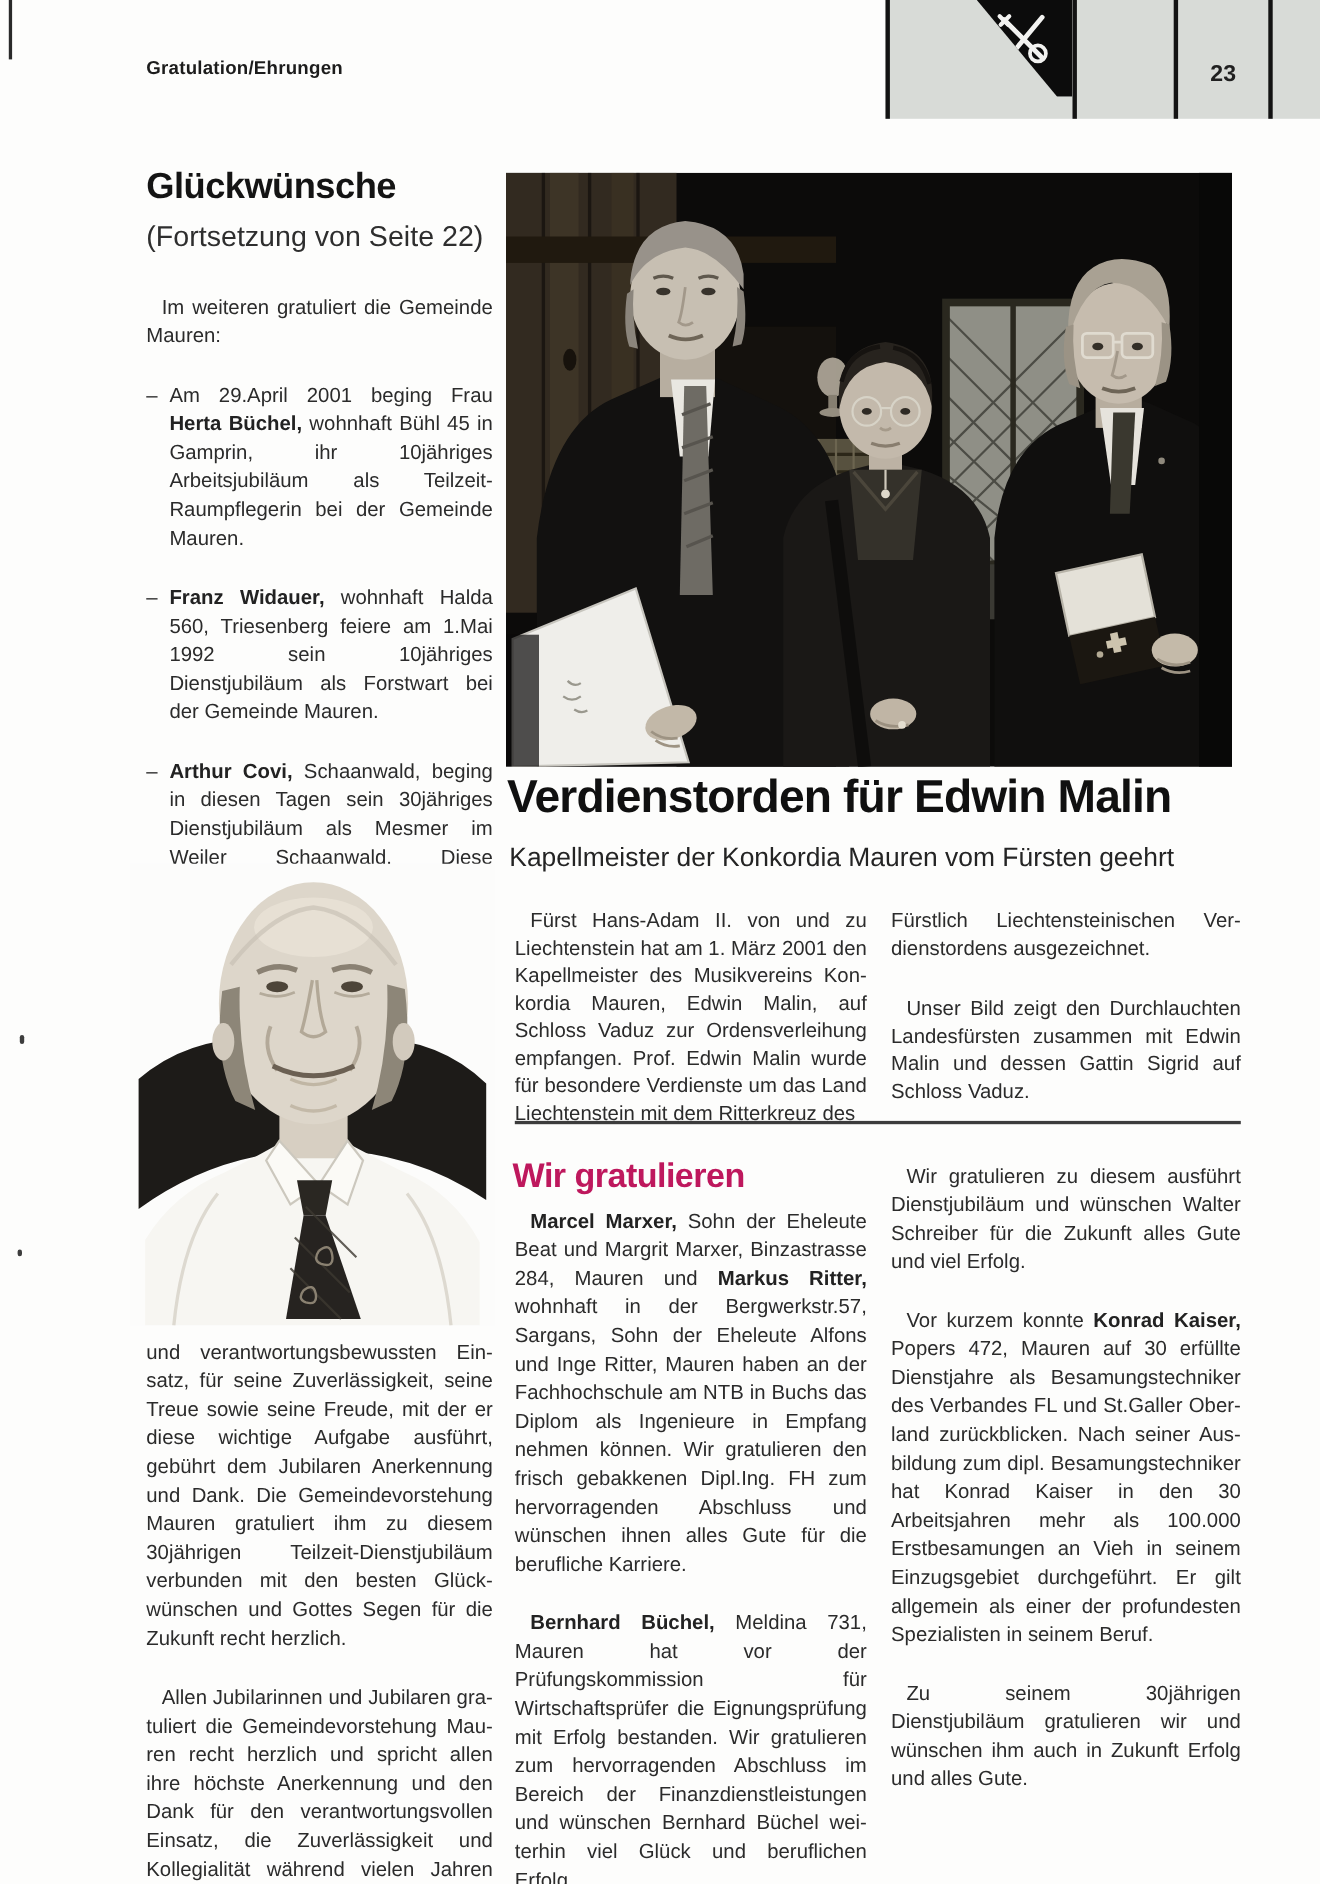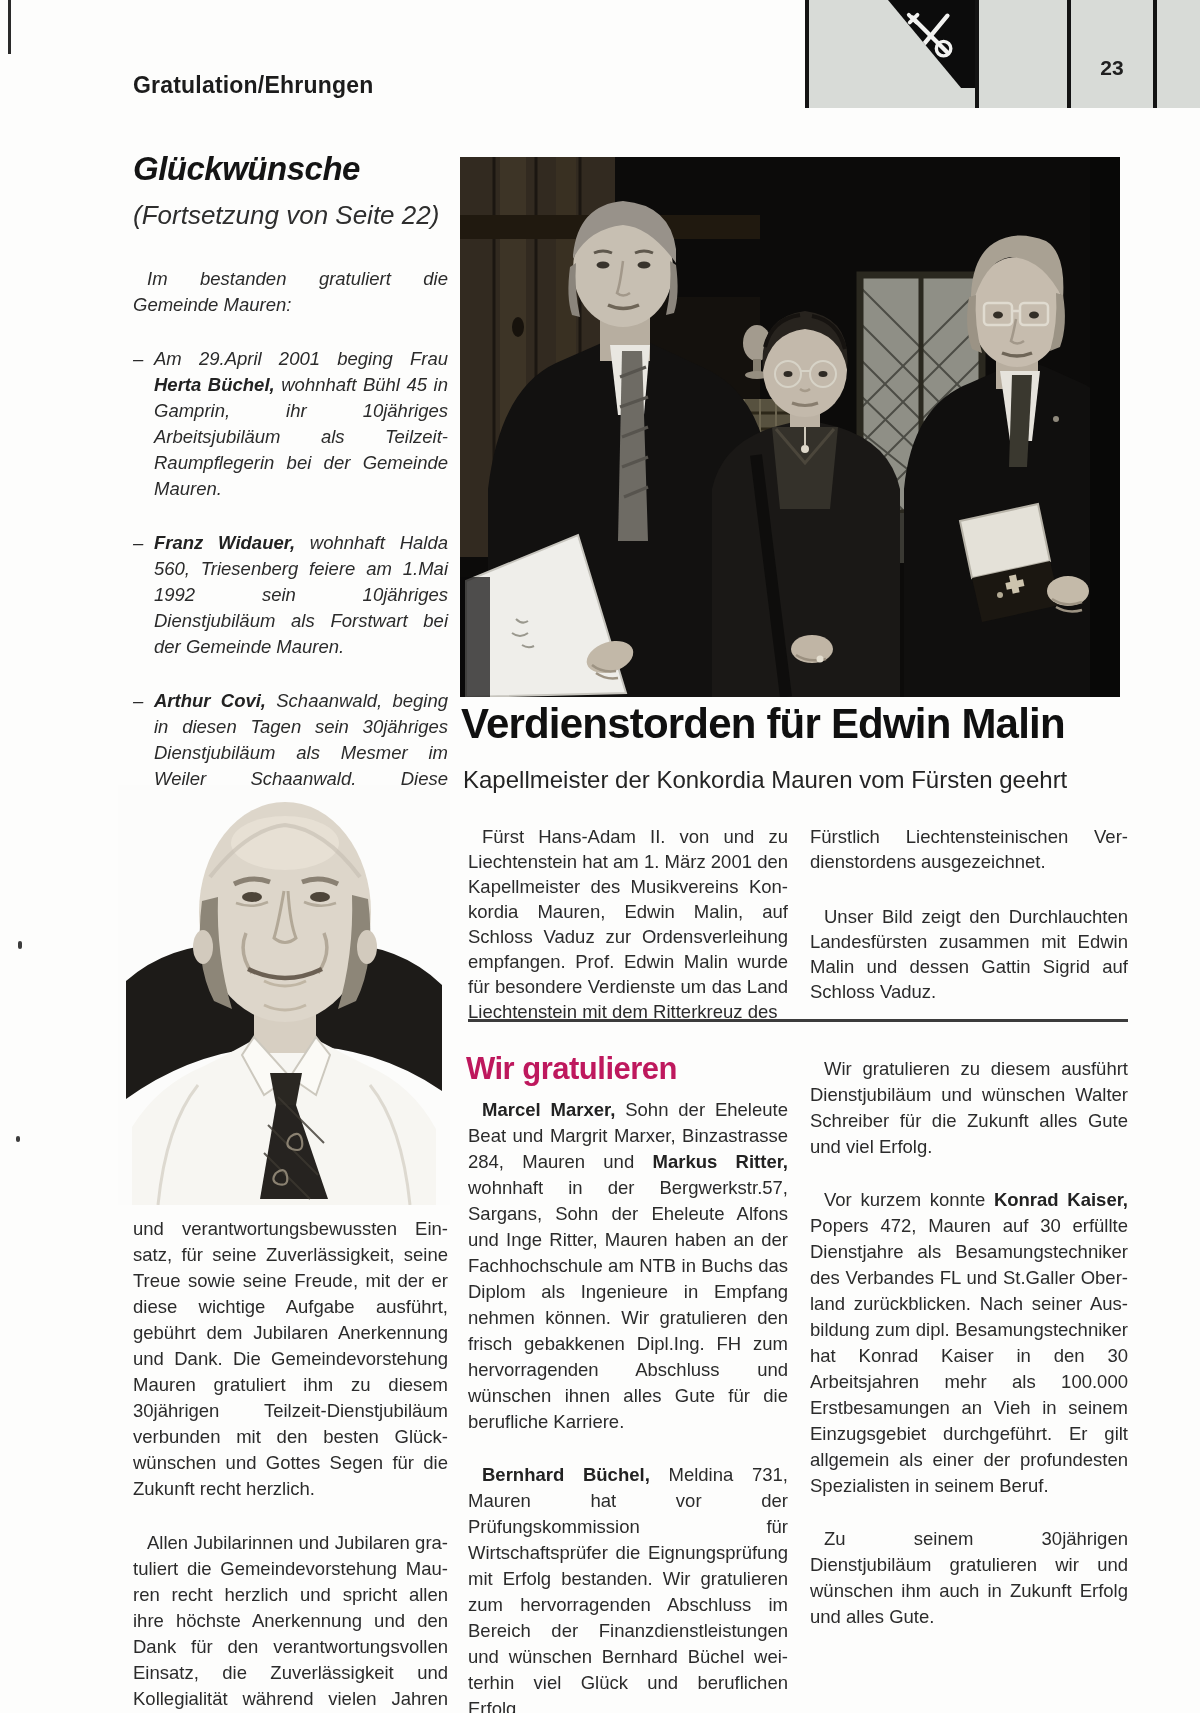--- a/index.html
+++ b/index.html
@@ -4,35 +4,35 @@
 <style>
   html,body{margin:0;padding:0;}
   body{
     width:1200px;height:1713px;position:relative;overflow:hidden;
     background:#fdfdfc;color:#2b2b2b;
     font-family:"Liberation Sans", sans-serif;
     -webkit-font-smoothing:antialiased;
   }
   .abs{position:absolute;}
   
-  .header-title{left:133px;top:72px;font-size:23px;font-weight:bold;color:#1c1c1c;letter-spacing:.2px;}
+  .header-title{left:133px;top:52px;font-size:17px;font-weight:bold;color:#1c1c1c;letter-spacing:.2px;}
   .banner{left:805px;top:0;width:395px;height:108px;background:#d8dbd7;padding-left:36px;}
   .banner .vline{position:absolute;top:0;width:4px;height:100%;background:#131313;}
   .v0{left:0;} .v1{left:170px;} .v2{left:262px;} .v3{left:348px;}
   .tri{position:absolute;left:83px;top:0;width:87px;height:88px;background:#0c0c0c;
        clip-path:polygon(0 0,100% 0,100% 100%,84% 100%);}
   .tri svg{position:absolute;left:14px;top:6px;}
   .pagenum{position:absolute;left:266px;top:56px;width:82px;text-align:center;
            font-size:21px;font-weight:bold;color:#202020;}
   
   .tick-tl{left:8px;top:0;width:3px;height:54px;background:#2a2a2a;}
   .speck{width:4px;height:8px;background:#3d3d3d;border-radius:2px;}
   .sp1{left:18px;top:941px;} .sp2{left:16px;top:1136px;height:6px;}
   
-  .leftcol{left:133px;top:150px;width:315px;font-style:italic;}
+  .leftcol{left:133px;top:150px;width:315px;}
   .leftcol-cont{left:133px;top:1216px;width:315px;}
   h1.gtitle{margin:0 0 9px;font-size:33px;letter-spacing:-.5px;color:#141414;font-weight:bold;}
   .gsub{margin:12px 0 35px;font-size:26px;color:#2e2e2e;}
   p.body{margin:0 0 28px;font-size:18.5px;line-height:26px;text-align:justify;hyphens:manual;}
   .ind{text-indent:14px;}
   ul.greet{list-style:none;margin:0;padding:0;}
   ul.greet li{position:relative;padding-left:21px;margin:0 0 28px;font-size:18.5px;
               line-height:26px;text-align:justify;hyphens:manual;}
   ul.greet .dash{position:absolute;left:0;top:0;}
   b,.b{font-weight:bold;color:#222;}
@@ -78,21 +78,21 @@
         <line x1="7" y1="8" x2="15" y2="16" stroke-width="4"></line>
       </g>
     </svg>
   </div>
   <div class="pagenum">23</div>
 </div>
 
 <div class="abs leftcol">
   <h1 class="gtitle">Glückwünsche</h1>
   <p class="gsub">(Fortsetzung von Seite 22)</p>
-  <p class="body ind"><span>Im bestanden gratuliert die Gemeinde Mauren:</span></p>
+  <p class="body ind"><span>Im weiteren gratuliert die Gemeinde Mauren:</span></p>
   <ul class="greet">
     <li>
       <span class="dash">–</span>
       <span><span>Am 29.April 2001 beging Frau </span><b>Herta Büchel,</b><span> wohnhaft Bühl 45 in Gam­prin, ihr 10jähriges Arbeitsjubiläum als Teilzeit-Raumpflegerin bei der Gemeinde Mauren.</span></span>
     </li>
     <li>
       <span class="dash">–</span>
       <span><b>Franz Widauer,</b><span> wohnhaft Halda 560, Triesenberg feiere am 1.Mai 1992 sein 10jähriges Dienstjubiläum als Forstwart bei der Gemeinde Mauren.</span></span>
     </li>
     <li>

